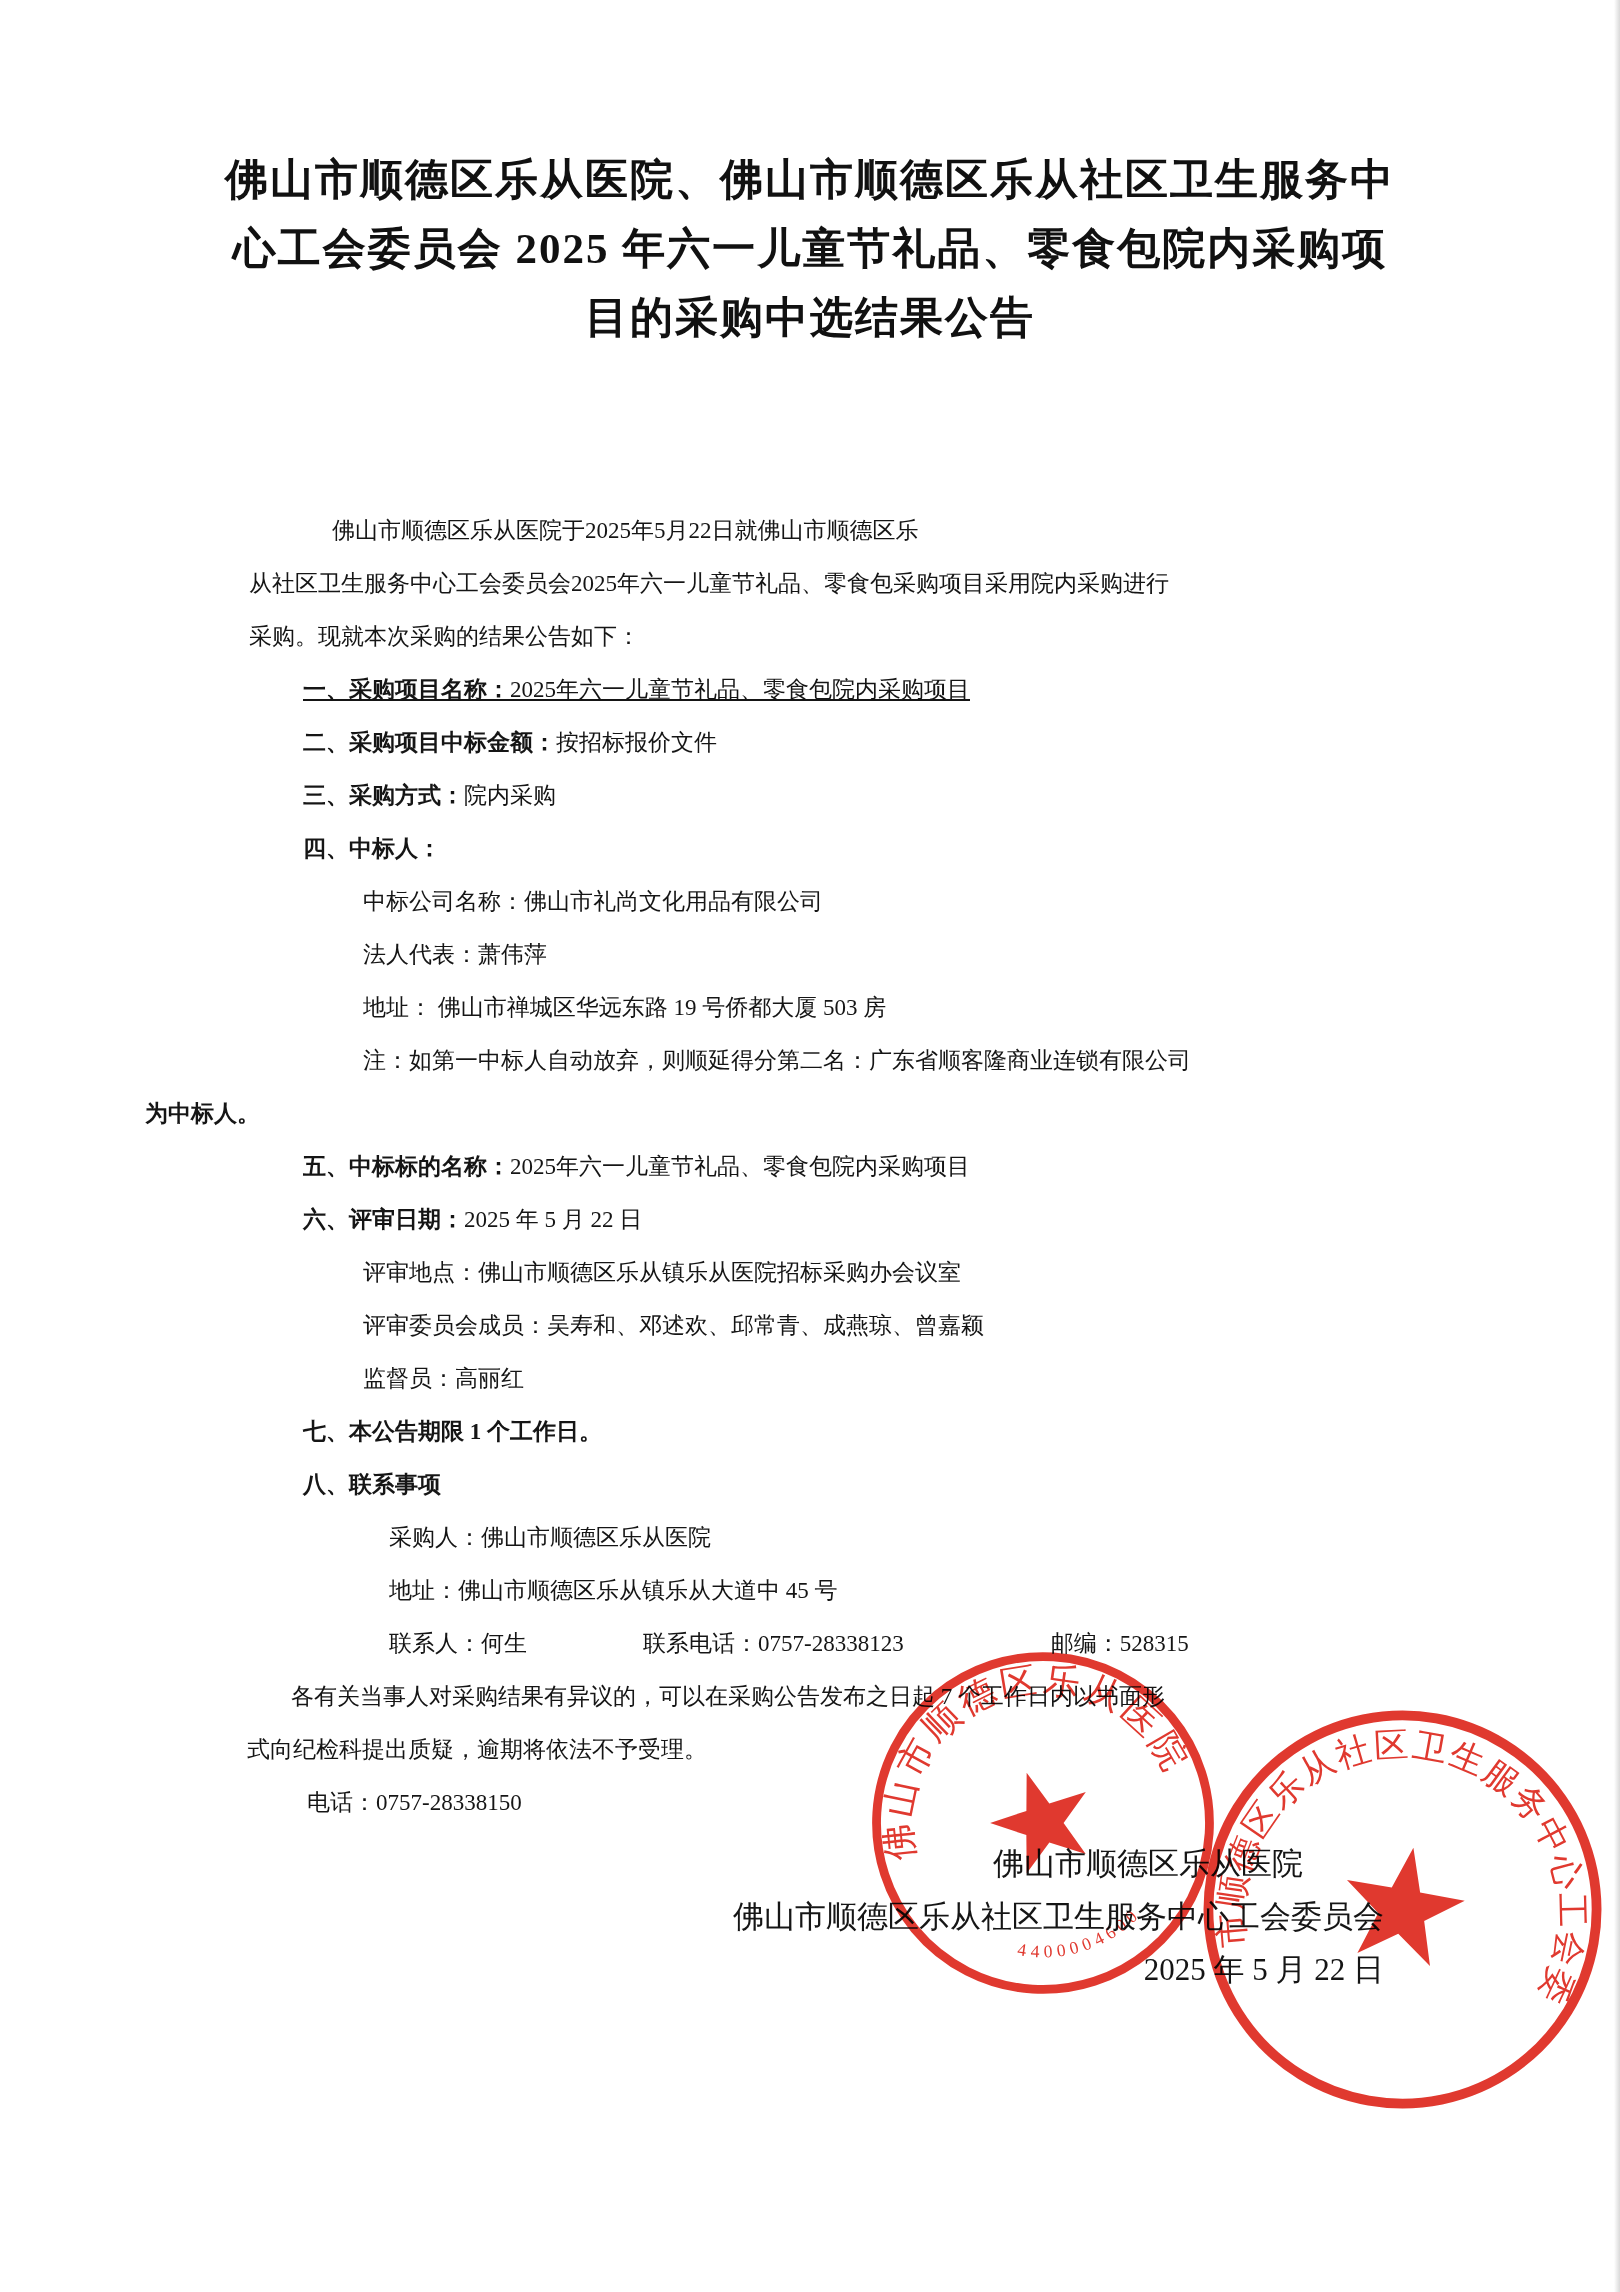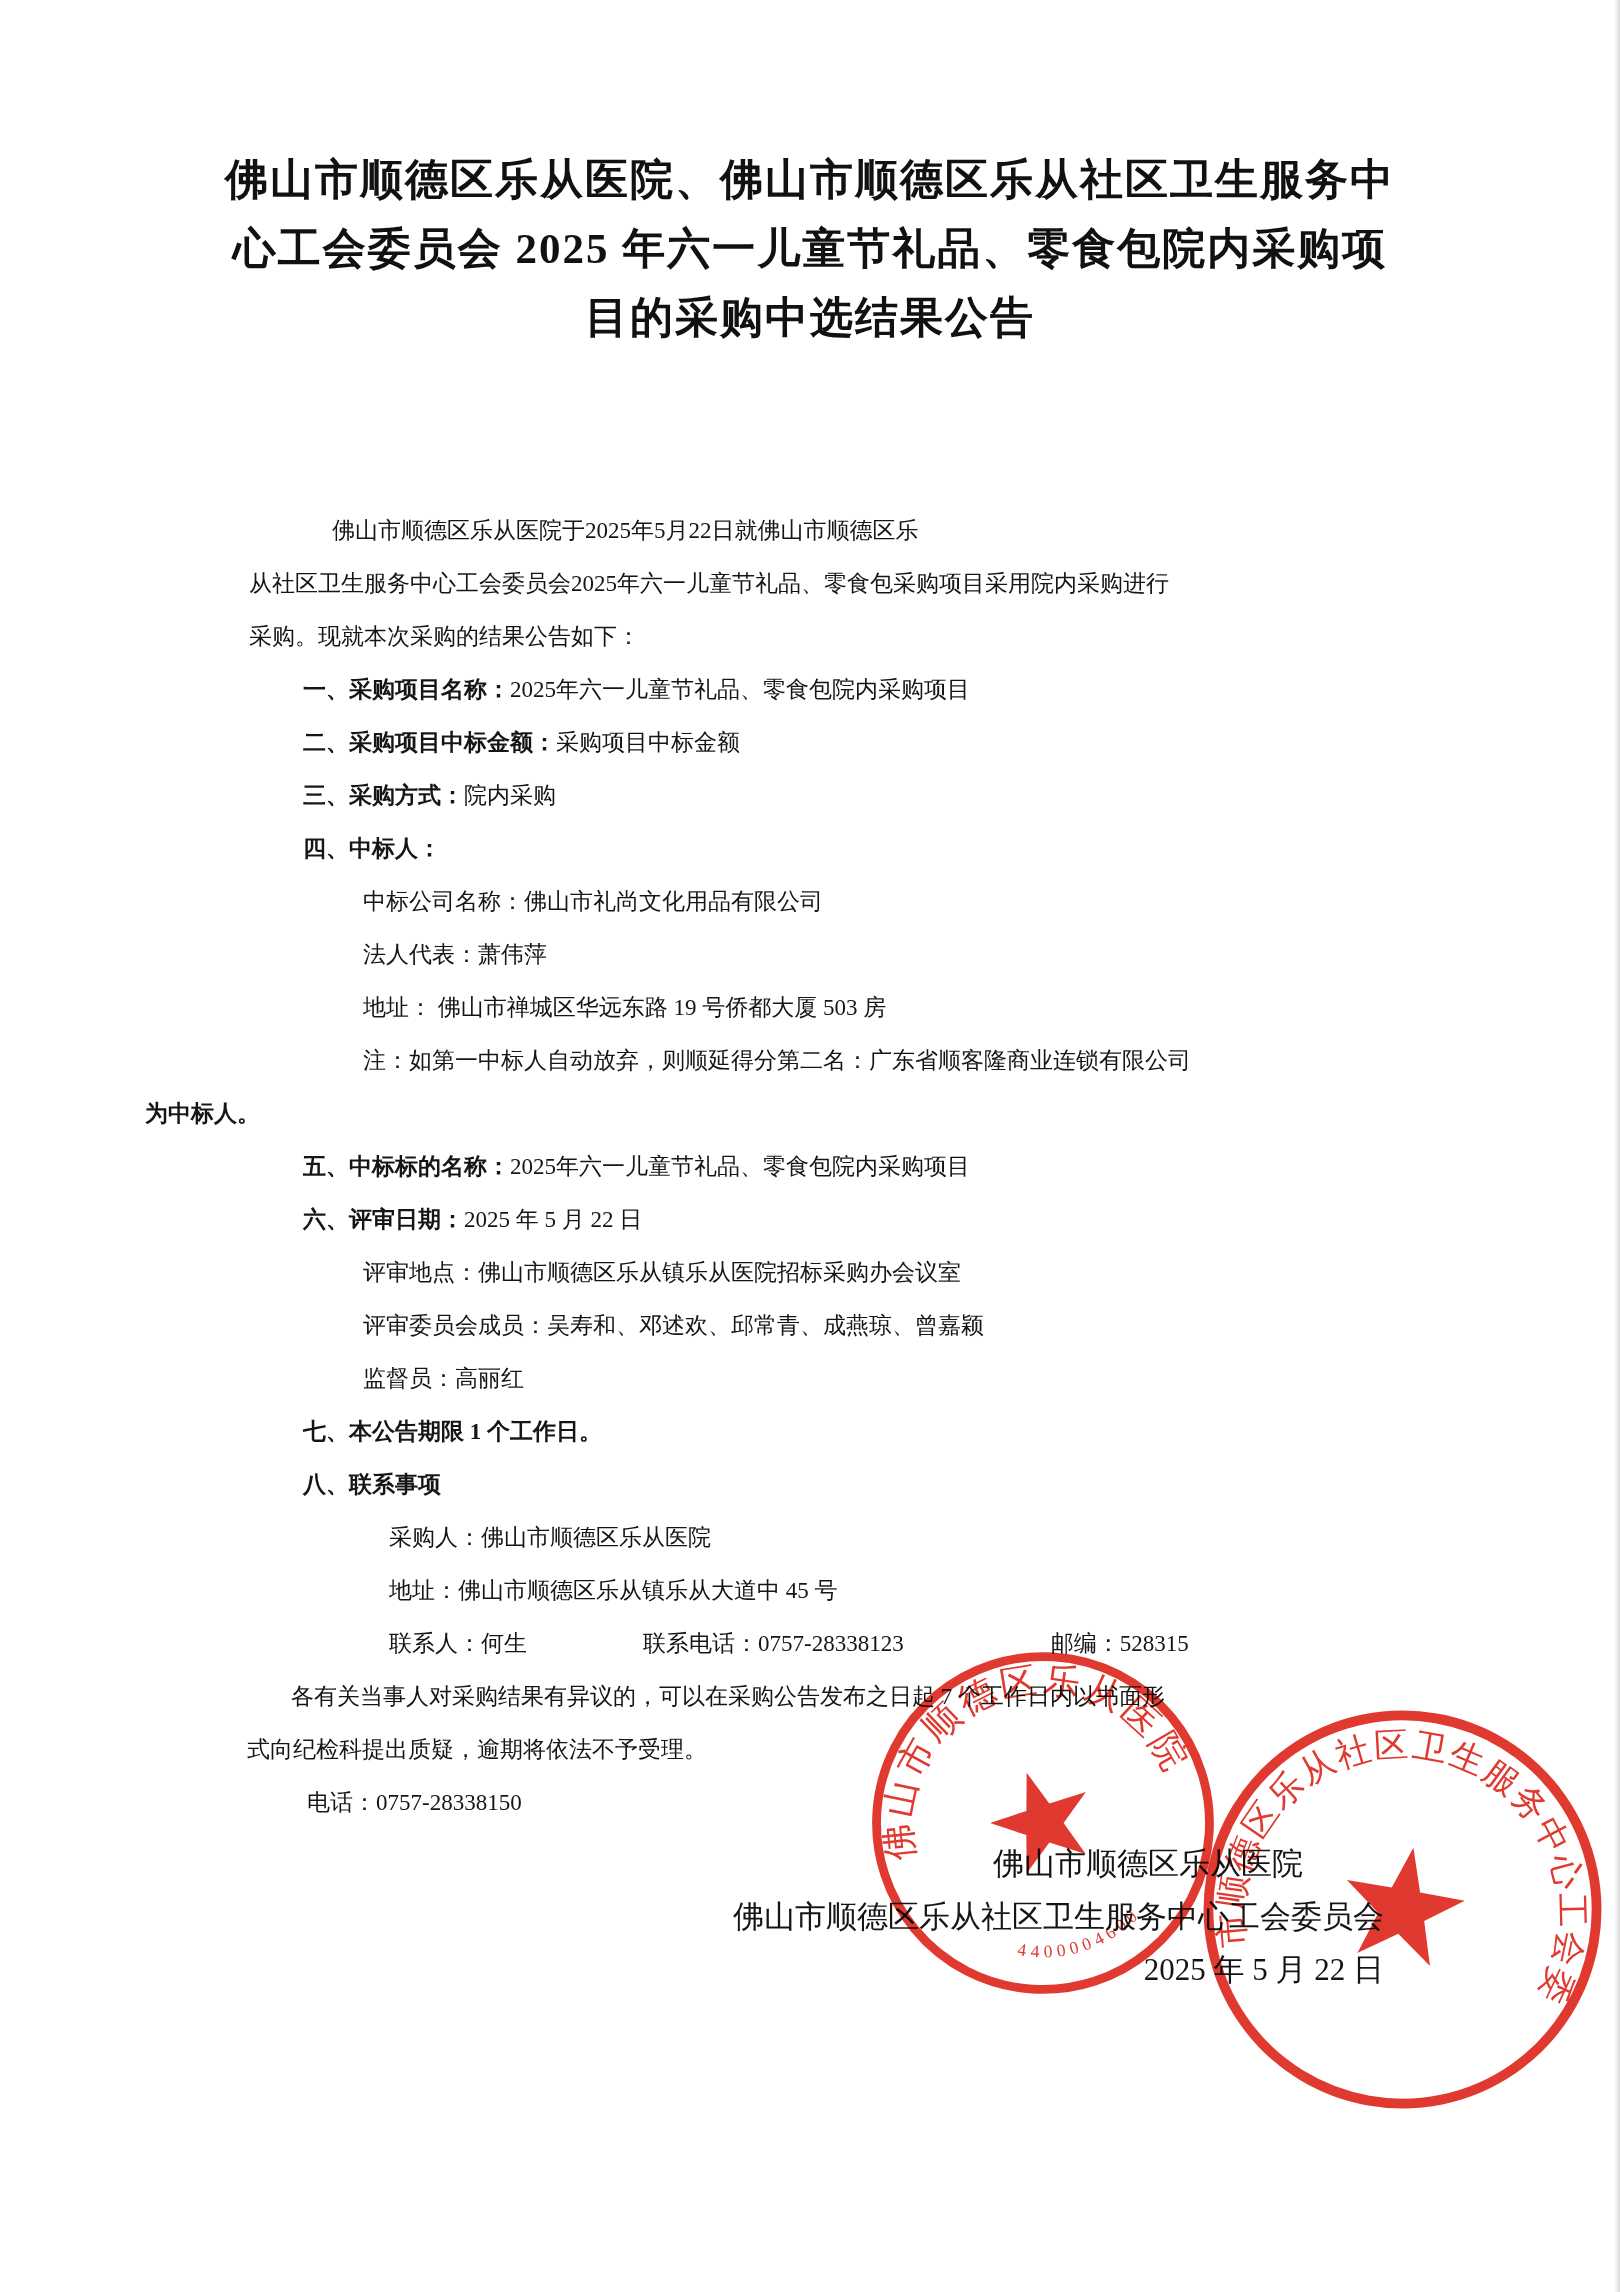--- a/index.html
+++ b/index.html
@@ -52,22 +52,22 @@
   <div class="title-block">
       <div class="title-line">佛山市顺德区乐从医院、佛山市顺德区乐从社区卫生服务中</div>
       <div class="title-line">心工会委员会 2025 年六一儿童节礼品、零食包院内采购项</div>
       <div class="title-line">目的采购中选结果公告</div>
     </div>
 
   <div class="doc-lines">
       <div class="doc-line" style="padding-left: 189px;"><span>佛山市顺德区乐从医院于2025年5月22日就佛山市顺德区乐</span></div>
       <div class="doc-line" style="padding-left: 106px;"><span>从社区卫生服务中心工会委员会2025年六一儿童节礼品、零食包采购项目采用院内采购进行</span></div>
       <div class="doc-line" style="padding-left: 106px;"><span>采购。现就本次采购的结果公告如下：</span></div>
-      <div class="doc-line" style="padding-left: 160px;"><span class="b">一、采购项目名称：</span><span>2025年六一儿童节礼品、零食包院内采购项目</span></div>
-      <div class="doc-line" style="padding-left: 160px;"><span class="b">二、采购项目中标金额：</span><span>采购项目中标金额</span></div>
+      <div class="doc-line" style="padding-left: 160px; text-decoration: underline;"><span class="b">一、采购项目名称：</span><span>2025年六一儿童节礼品、零食包院内采购项目</span></div>
+      <div class="doc-line" style="padding-left: 160px;"><span class="b">二、采购项目中标金额：</span><span>按招标报价文件</span></div>
       <div class="doc-line" style="padding-left: 160px;"><span class="b">三、采购方式：</span><span>院内采购</span></div>
       <div class="doc-line" style="padding-left: 160px;"><span class="b">四、中标人：</span></div>
       <div class="doc-line" style="padding-left: 220px;"><span>中标公司名称：佛山市礼尚文化用品有限公司</span></div>
       <div class="doc-line" style="padding-left: 220px;"><span>法人代表：萧伟萍</span></div>
       <div class="doc-line" style="padding-left: 220px;"><span>地址：  佛山市禅城区华远东路 19 号侨都大厦 503 房</span></div>
       <div class="doc-line" style="padding-left: 220px;"><span>注：如第一中标人自动放弃，则顺延得分第二名：广东省顺客隆商业连锁有限公司</span></div>
       <div class="doc-line" style="padding-left: 2px; font-weight: bold;"><span>为中标人。</span></div>
       <div class="doc-line" style="padding-left: 160px;"><span class="b">五、中标标的名称：</span><span>2025年六一儿童节礼品、零食包院内采购项目</span></div>
       <div class="doc-line" style="padding-left: 160px;"><span class="b">六、评审日期：</span><span>2025 年 5 月 22 日</span></div>
       <div class="doc-line" style="padding-left: 220px;"><span>评审地点：佛山市顺德区乐从镇乐从医院招标采购办会议室</span></div>

